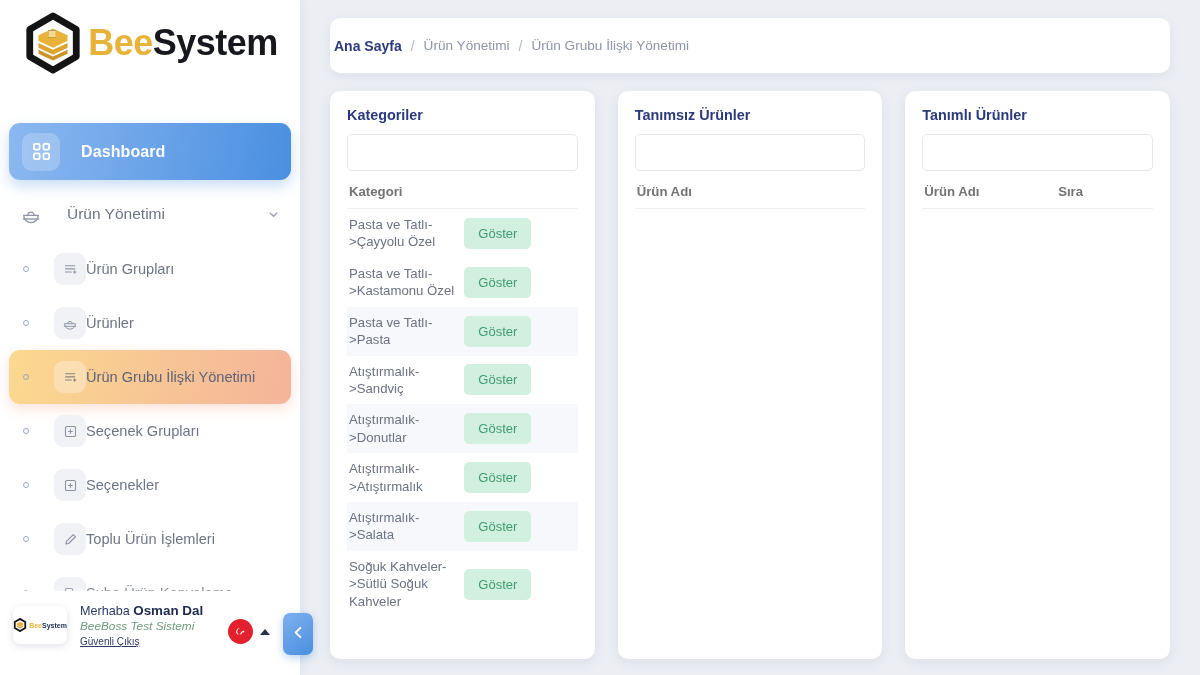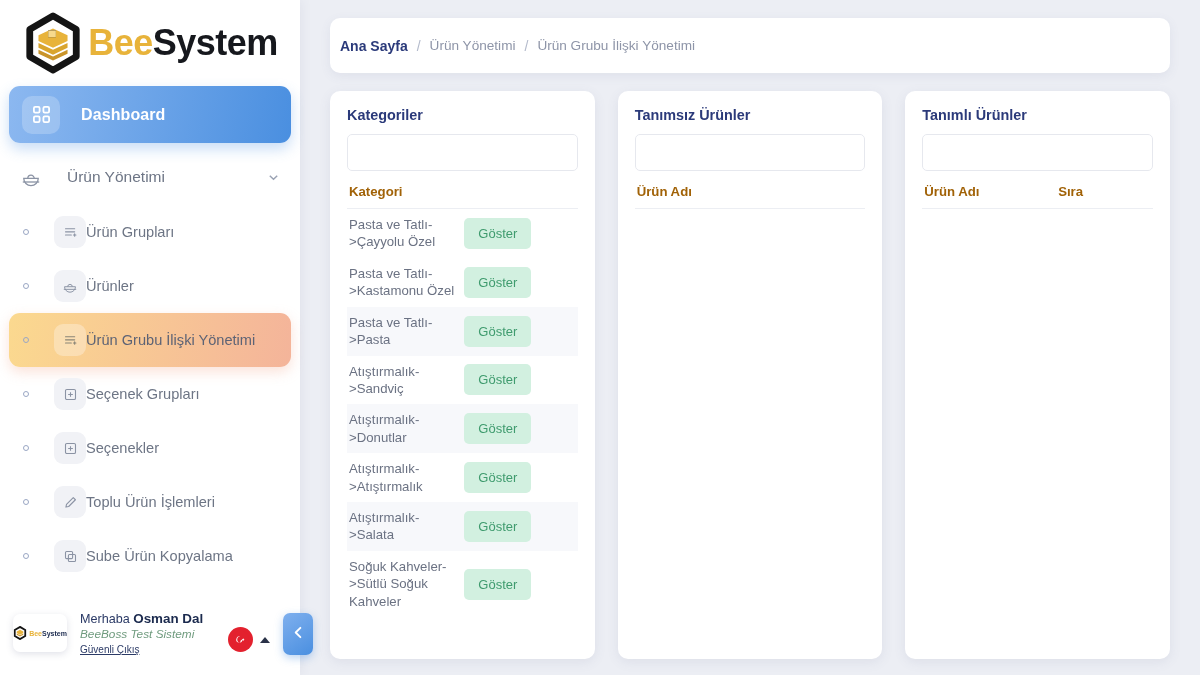--- a/index.html
+++ b/index.html
@@ -23,21 +23,21 @@
   .logo-wrap {
     height: 86px;
     display: flex; align-items: center; justify-content: center;
     gap: 4px;
   }
   .logo-mark { width: 62px; height: 62px; flex: 0 0 62px; }
   .logo-text { font-size: 36px; font-weight: 700; letter-spacing: -0.5px; line-height: 1; }
   .logo-text .bee { color: #e8b33a; }
   .logo-text .system { color: #16181d; }
 
-  .nav { padding: 0 9px; }
+  .nav { padding: 0 9px; margin-top: 37px; }
   .nav-item-active {
     height: 57px; margin: 0 0 6px 0;
     border-radius: 11px;
     background: linear-gradient(100deg, #8cb8f0 0%, #4a8fe0 100%);
     display: flex; align-items: center; padding-left: 13px;
     box-shadow: 0 6px 14px rgba(74,143,224,0.30);
   }
   .nav-item-active .ico-box {
     width: 38px; height: 38px; border-radius: 10px;
     background: rgba(255,255,255,0.22);
@@ -83,21 +83,21 @@
   .sub-item.sel .s-lbl { color: #5d6375; }
 
   .sidebar-fade {
     position: absolute; left:0; right:0; bottom: 68px; height: 22px;
     background: linear-gradient(to bottom, rgba(255,255,255,0), #ffffff);
     pointer-events: none;
   }
 
   
   .user-bar {
-    position: absolute; left: 0; bottom: 8px; width: 300px; height: 68px;
+    position: absolute; left: 0; bottom: 16px; width: 300px; height: 68px;
     background: #fff; display: flex; align-items: center; padding-left: 13px;
   }
   .user-logo {
     width: 54px; height: 38px; flex: 0 0 54px;
     background: #fff; border-radius: 7px;
     box-shadow: 0 2px 7px rgba(70,80,120,0.17);
     display: flex; align-items: center; justify-content: center; gap: 2px;
   }
   .user-logo .ul-hex { width: 14px; height: 14px; }
   .user-logo .ul-txt { font-size: 7px; font-weight: 700; color: #e8b33a; }
@@ -127,21 +127,21 @@
     cursor: pointer; z-index: 30;
   }
 
   
   .main {
     flex: 1; height: 675px; padding: 18px 30px 0 30px;
     background: #eceef4; overflow: hidden;
   }
   .breadcrumb-card {
     height: 55px; background: #fff; border-radius: 10px;
-    display: flex; align-items: center; padding-left: 10px;
+    display: flex; align-items: center; padding-left: 4px;
     box-shadow: 0 3px 11px rgba(90,100,140,0.09);
     margin-bottom: 18px;
   }
   .bc-home { font-size: 14px; font-weight: 700; color: #2b3a7a; cursor: pointer; }
   .bc-sep { font-size: 14px; color: #b3bacb; margin: 0 9px; }
   .bc-plain { font-size: 13.6px; color: #8e95a8; }
 
   .panels { display: flex; gap: 23px; }
   .panel {
     flex: 1; background: #fff; border-radius: 10px;
@@ -151,21 +151,21 @@
   }
   .panel-title { font-size: 14.4px; font-weight: 700; color: #2b3a7a; margin-bottom: 11px; }
   .panel-search {
     width: 100%; height: 37px; border: 1px solid #e6e8ee; border-radius: 5px;
     background: #fff; outline: none; padding: 0 9px; font-size: 13px;
     font-family: "Liberation Sans", sans-serif; color: #3a4152;
     margin-bottom: 9px;
   }
   table.tbl { width: 100%; border-collapse: collapse; table-layout: fixed; }
   table.tbl th {
-    text-align: left; font-size: 13.2px; font-weight: 700; color: #a16207;
+    text-align: left; font-size: 13.2px; font-weight: 700; color: #737373;
     padding: 4px 0 9px 2px; border-bottom: 1px solid #eceef3; margin-top: 36px;
   }
   table.tbl td {
     font-size: 13.2px; color: #6b7283; padding: 7px 2px; vertical-align: middle;
     line-height: 1.32;
   }
   table.tbl tr.odd td { background: #f7f8fb; }
   td.act { text-align: left; width: 92px; }
   .btn-goster {
     display: inline-block; background: #d2f0e0; color: #3f9b6e;

